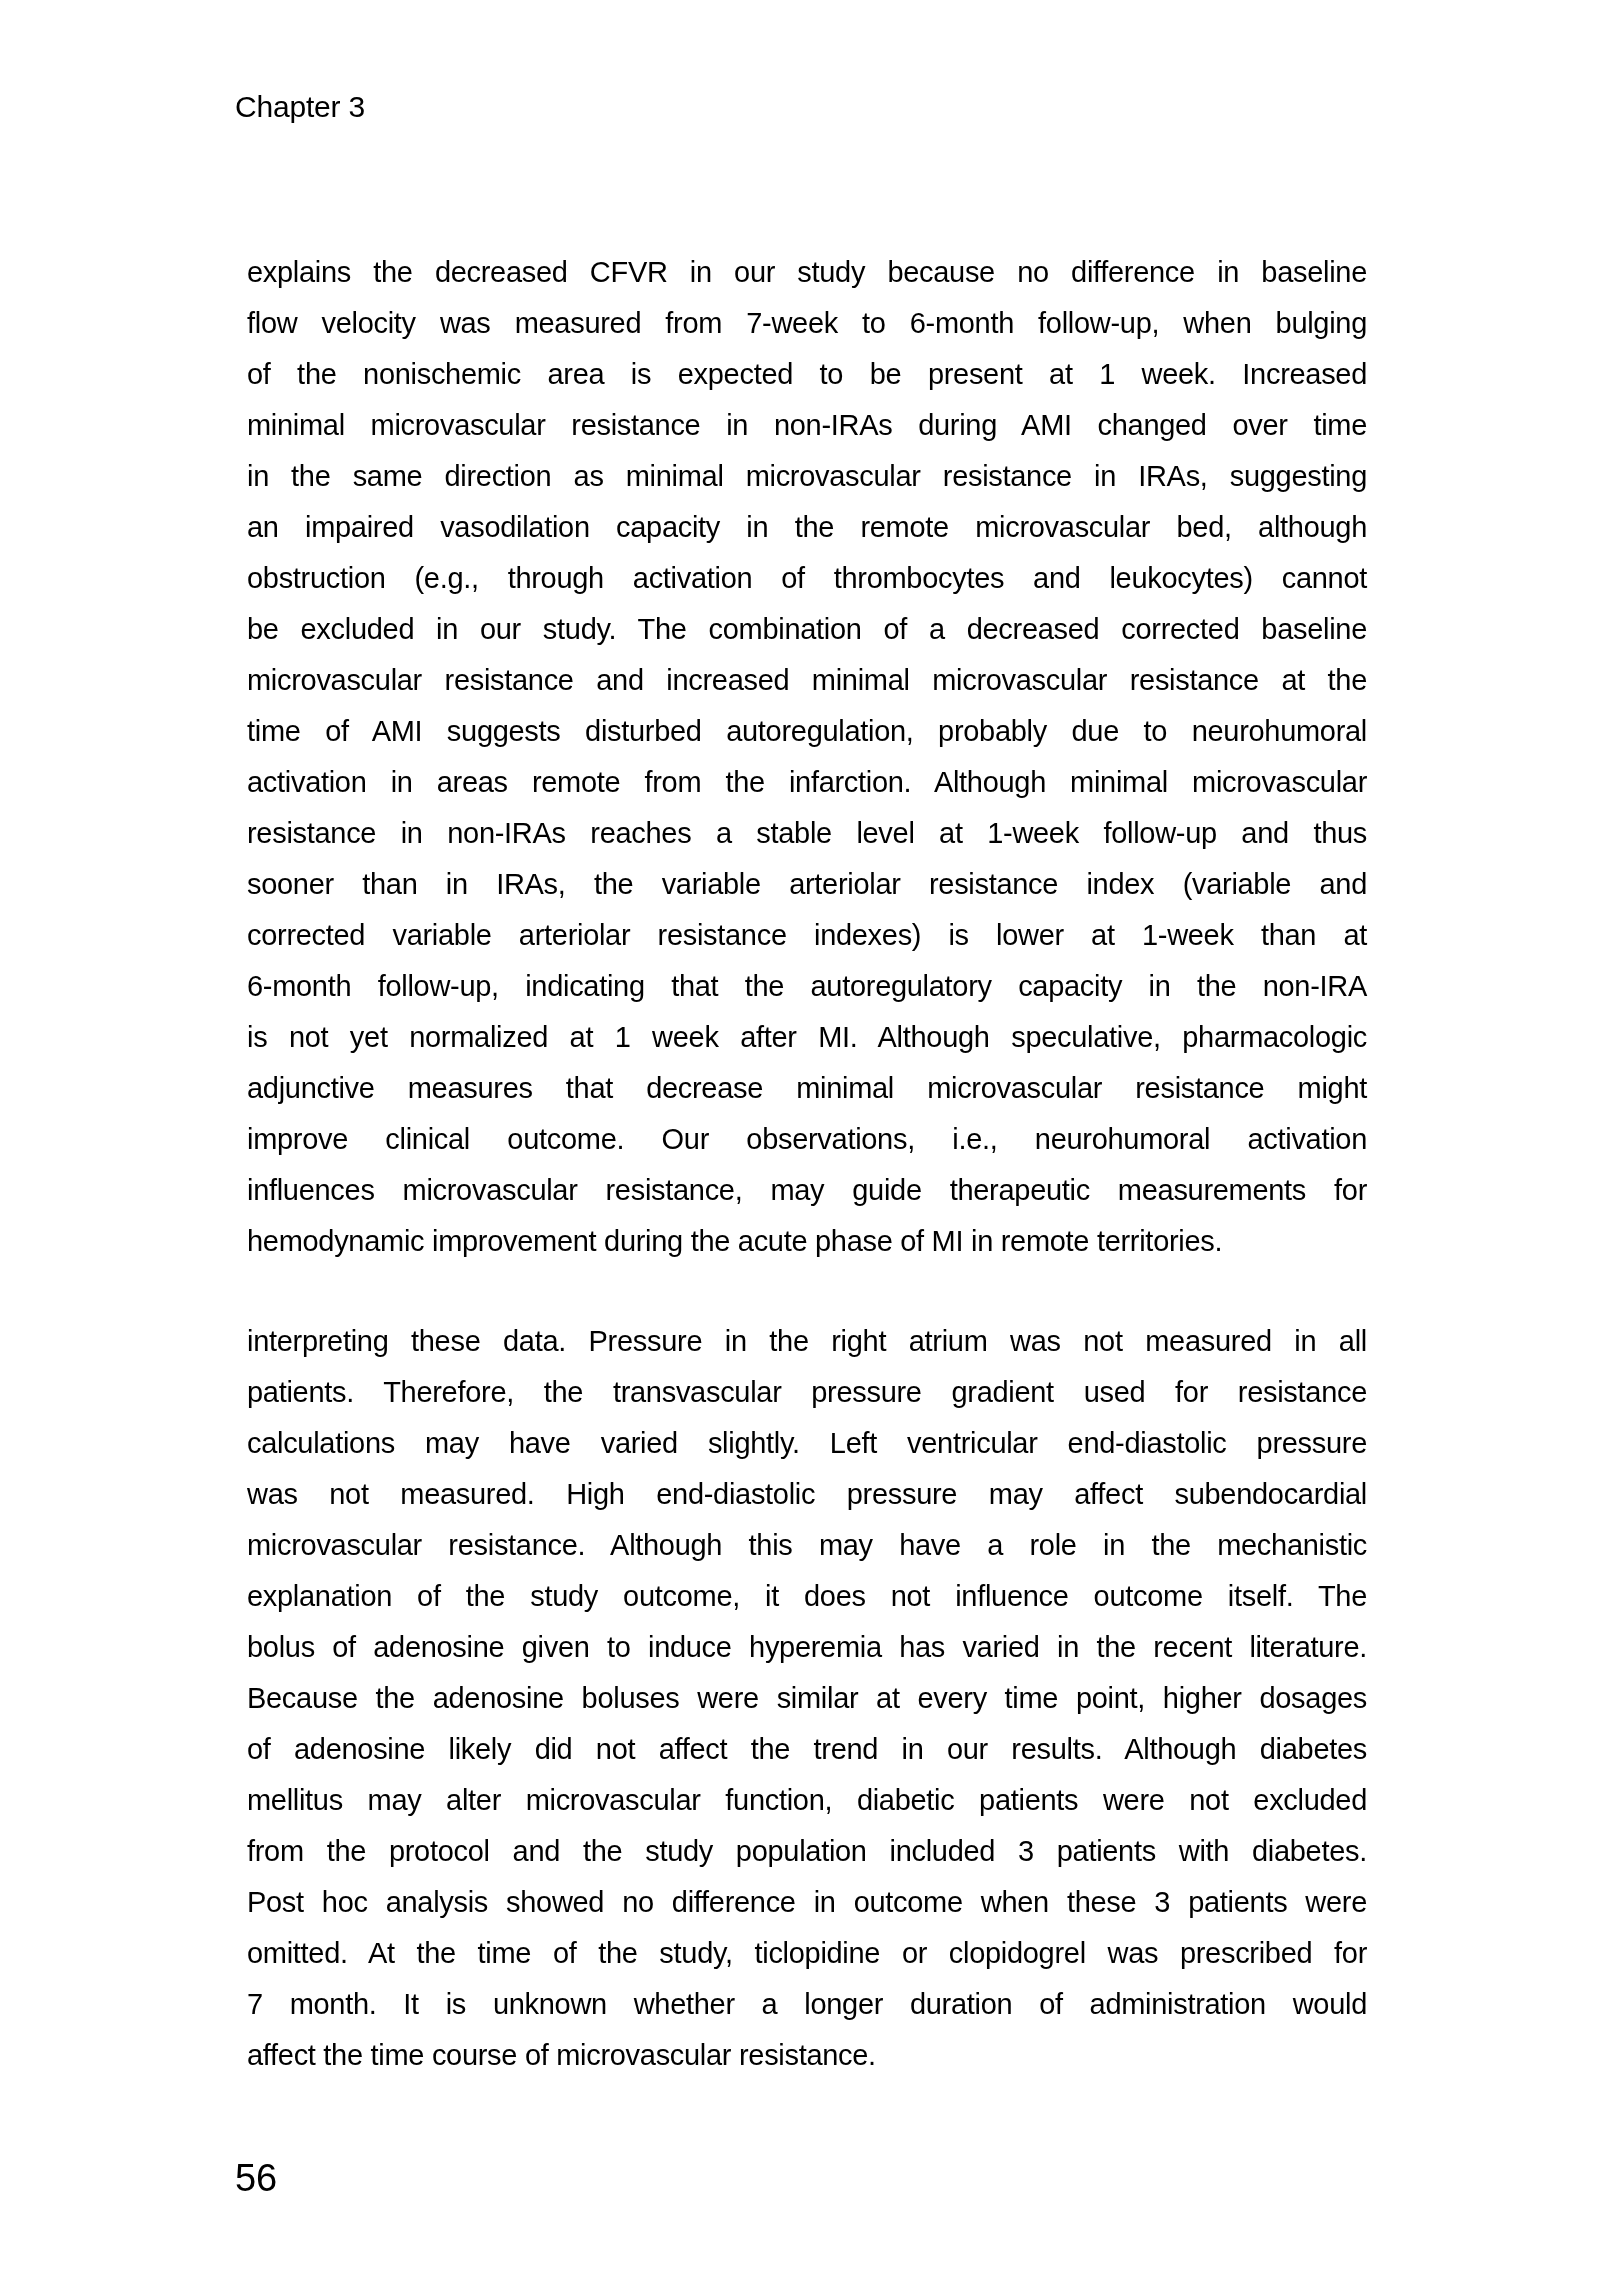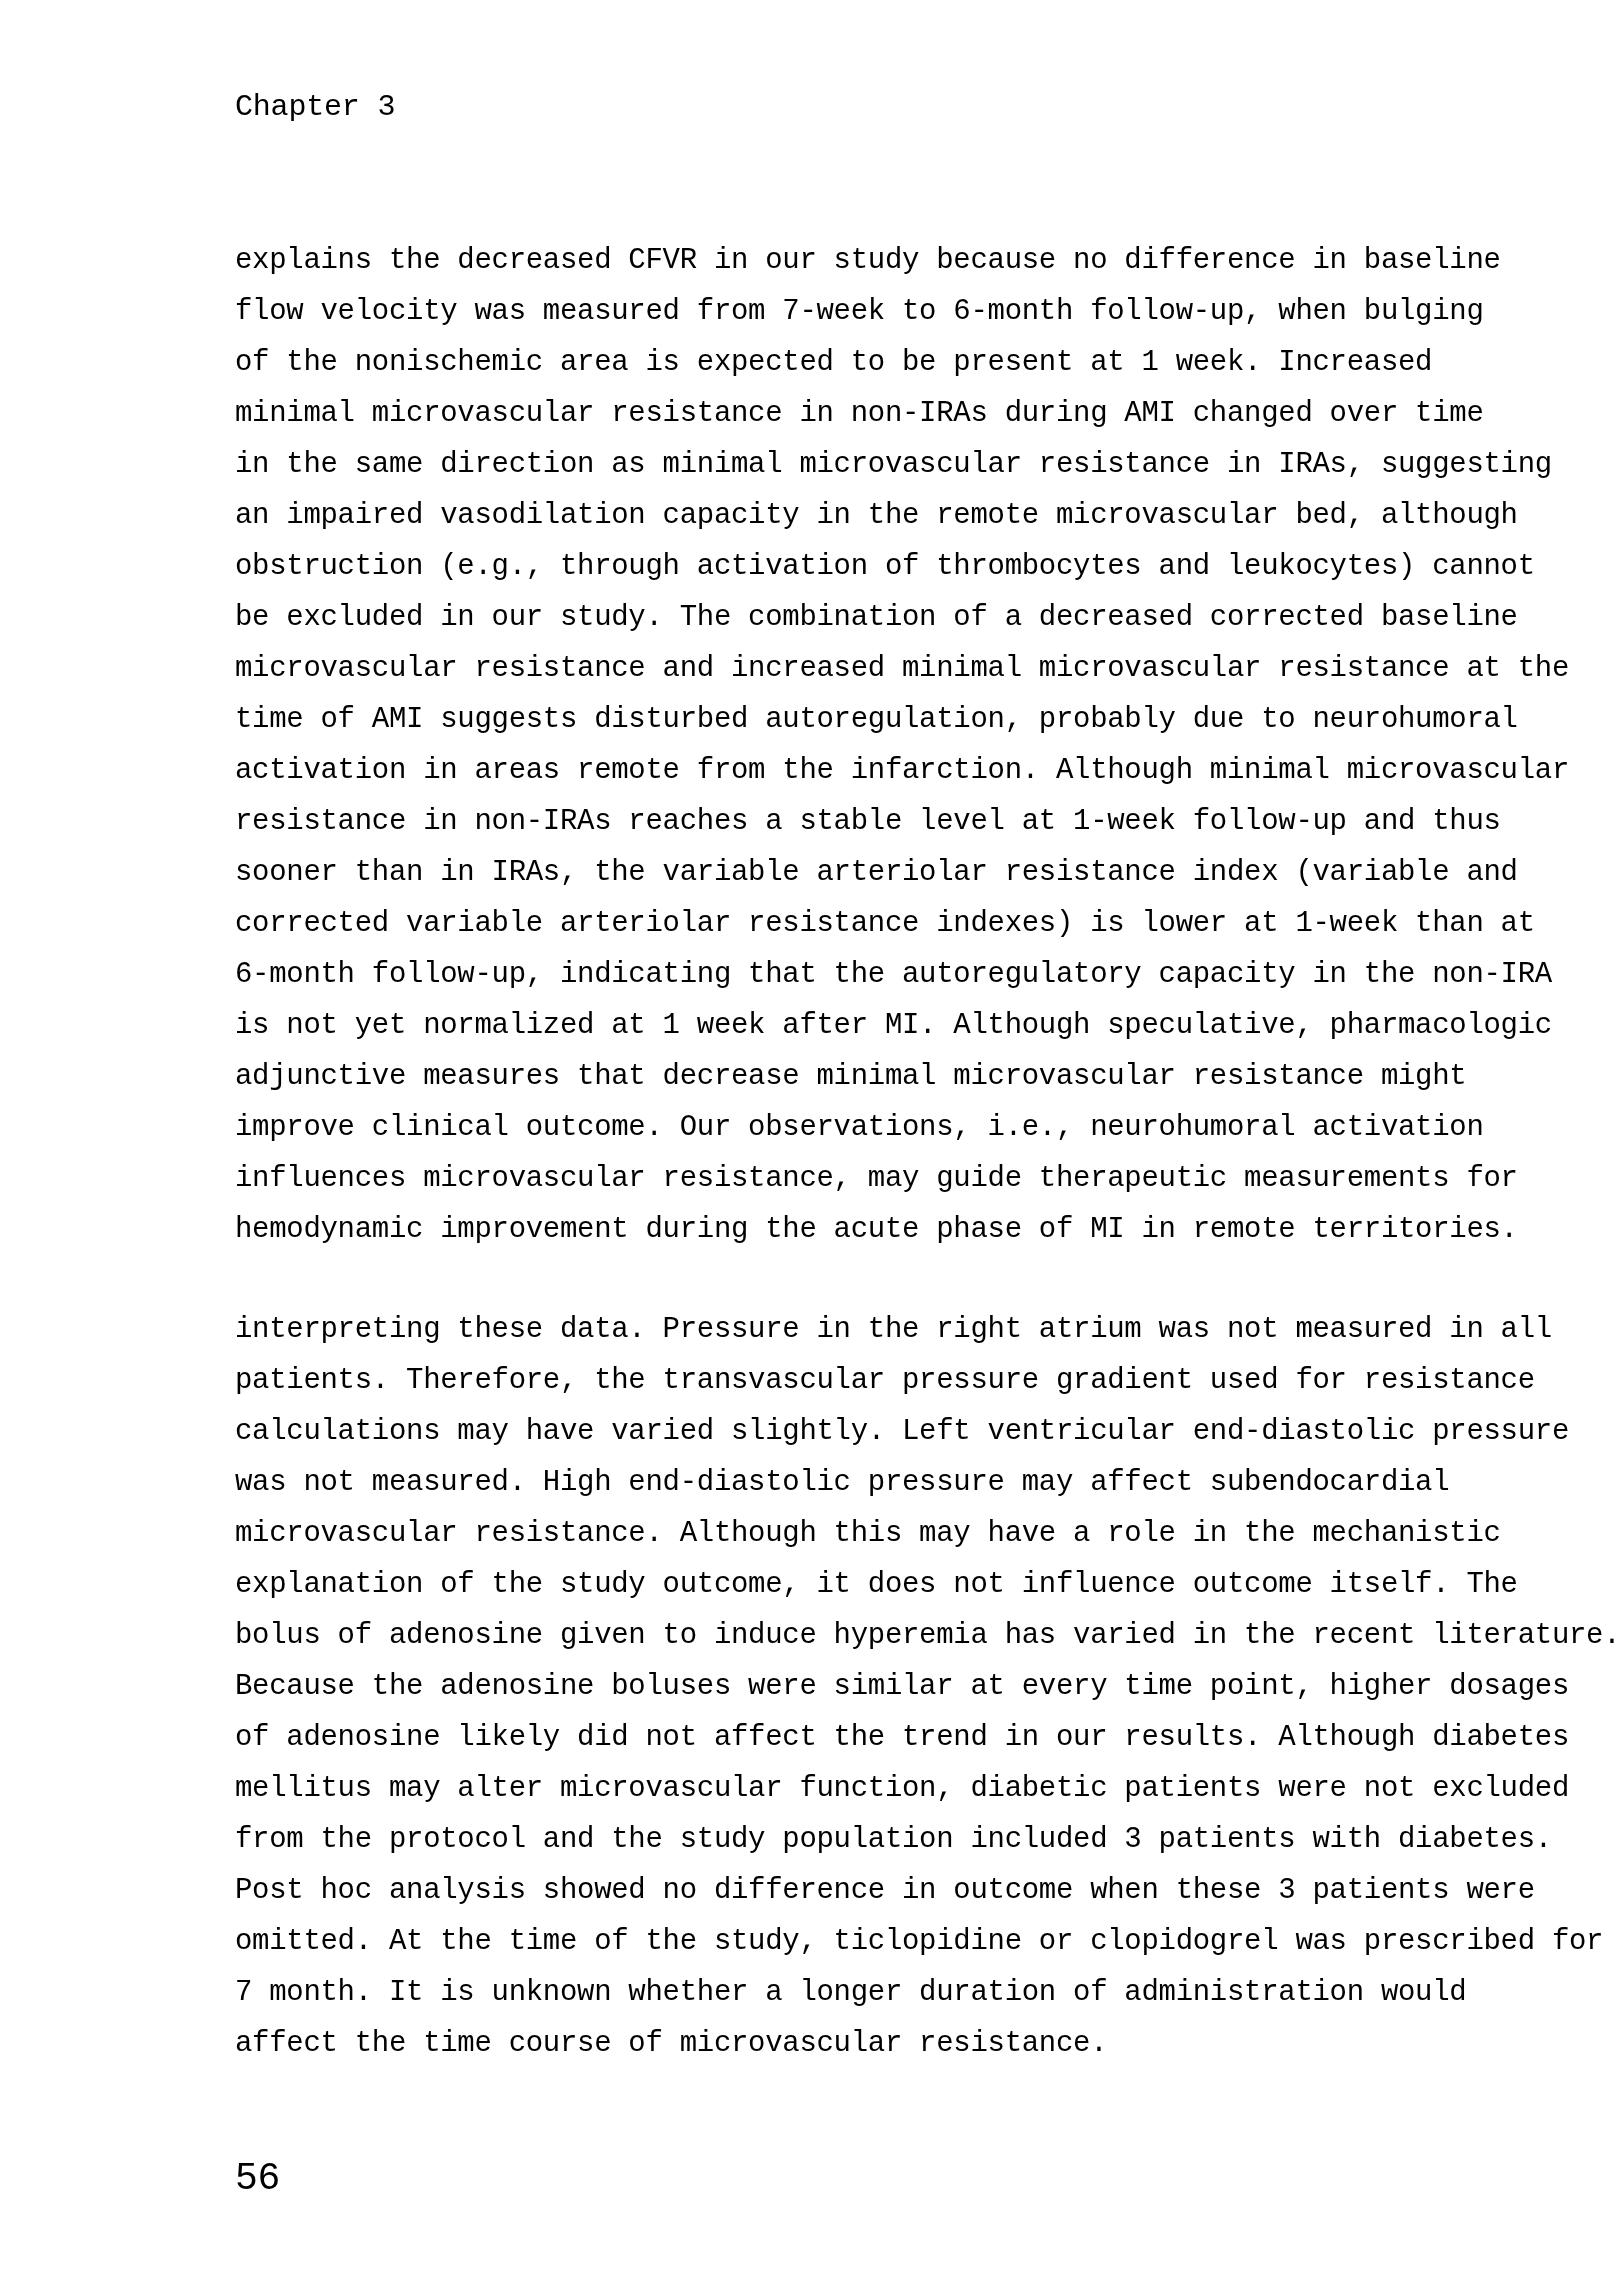--- a/index.html
+++ b/index.html
@@ -5,21 +5,21 @@
   html, body {
     margin: 0;
     padding: 0;
     background: #e8e8e8;
   }
   .page {
     position: relative;
     width: 1619px;
     height: 2284px;
     background: #ffffff;
-    font-family: Liberation Mono, monospace;
+    font-family: Liberation Sans, sans-serif;
     color: #000000;
     overflow: hidden;
   }
   .chapter-header {
     position: absolute;
     left: 235px;
     top: 90px;
     font-size: 30px;
     line-height: 1.15;
     letter-spacing: -0.2px;
@@ -27,21 +27,21 @@
   .body-text {
     position: absolute;
     left: 235px;
     top: 235px;
     width: 1144px;
     font-size: 29px;
     line-height: 51px;
     letter-spacing: -0.3px;
   }
   .paragraph {
-    margin: 0;
+    margin: 12px;
   }
   .paragraph + .paragraph {
     margin-top: 49px;
   }
   .line {
     text-align: justify;
     text-align-last: justify;
     white-space: nowrap;
     height: 51px;
   }

